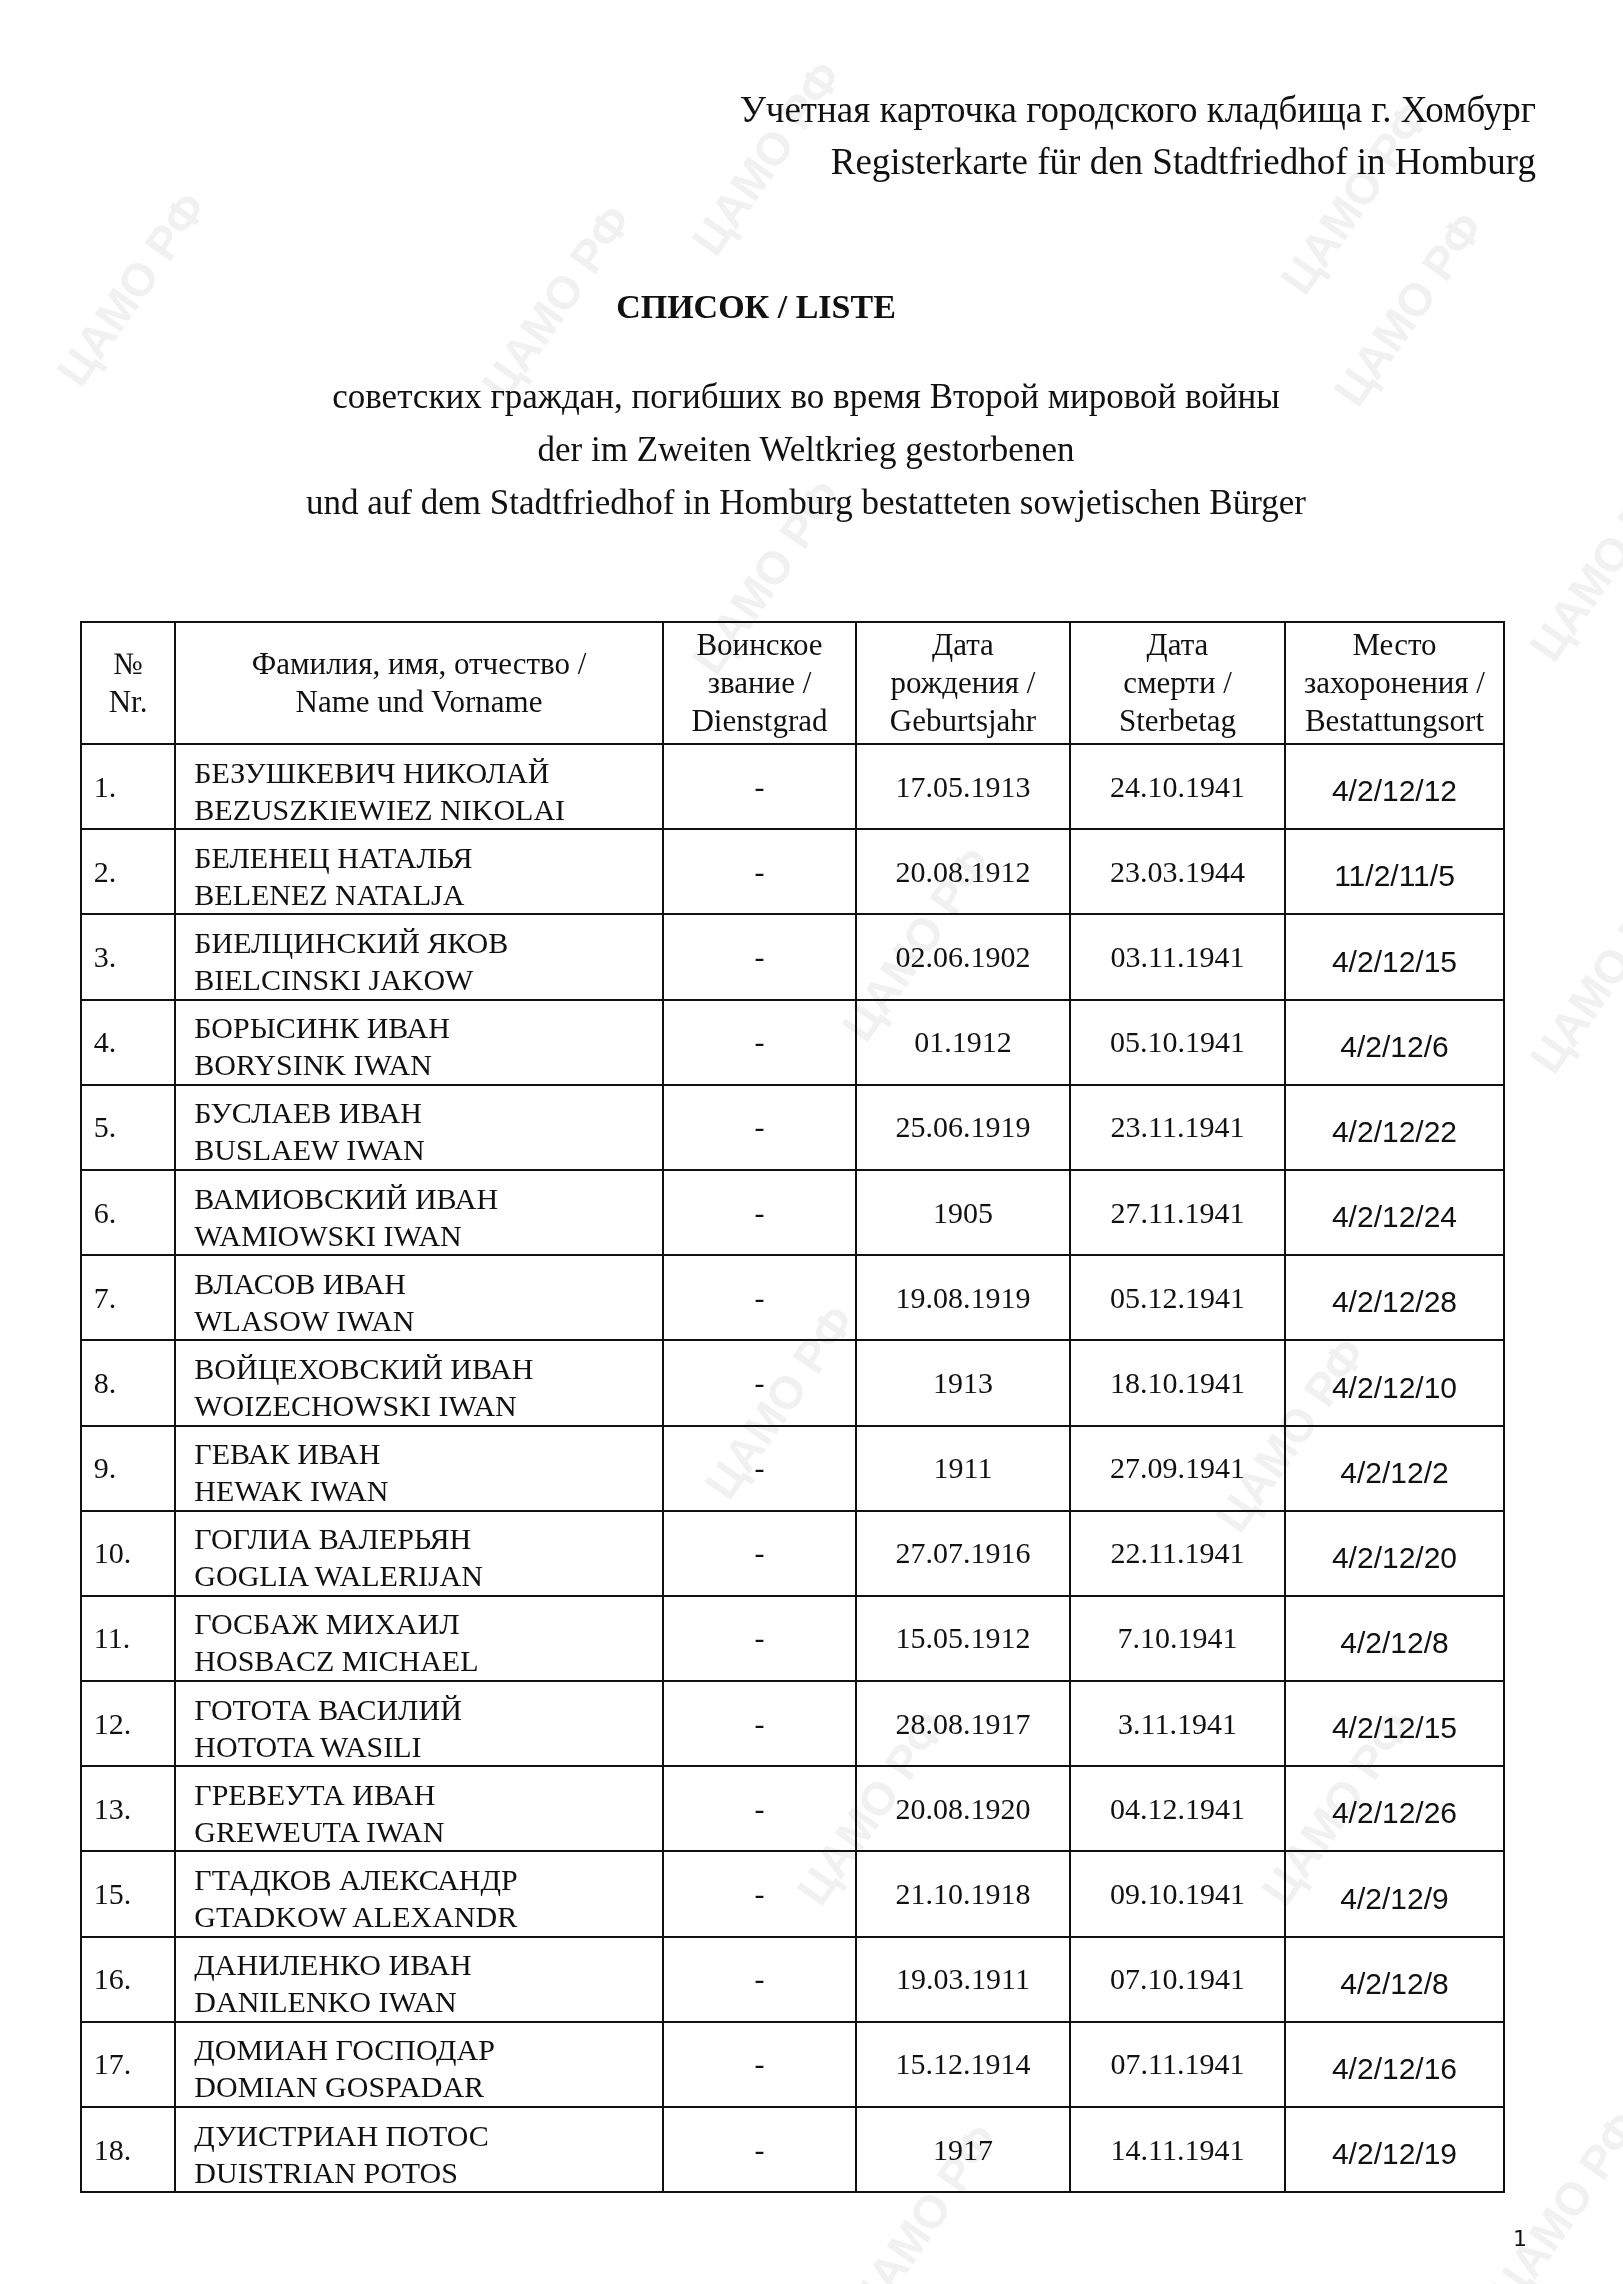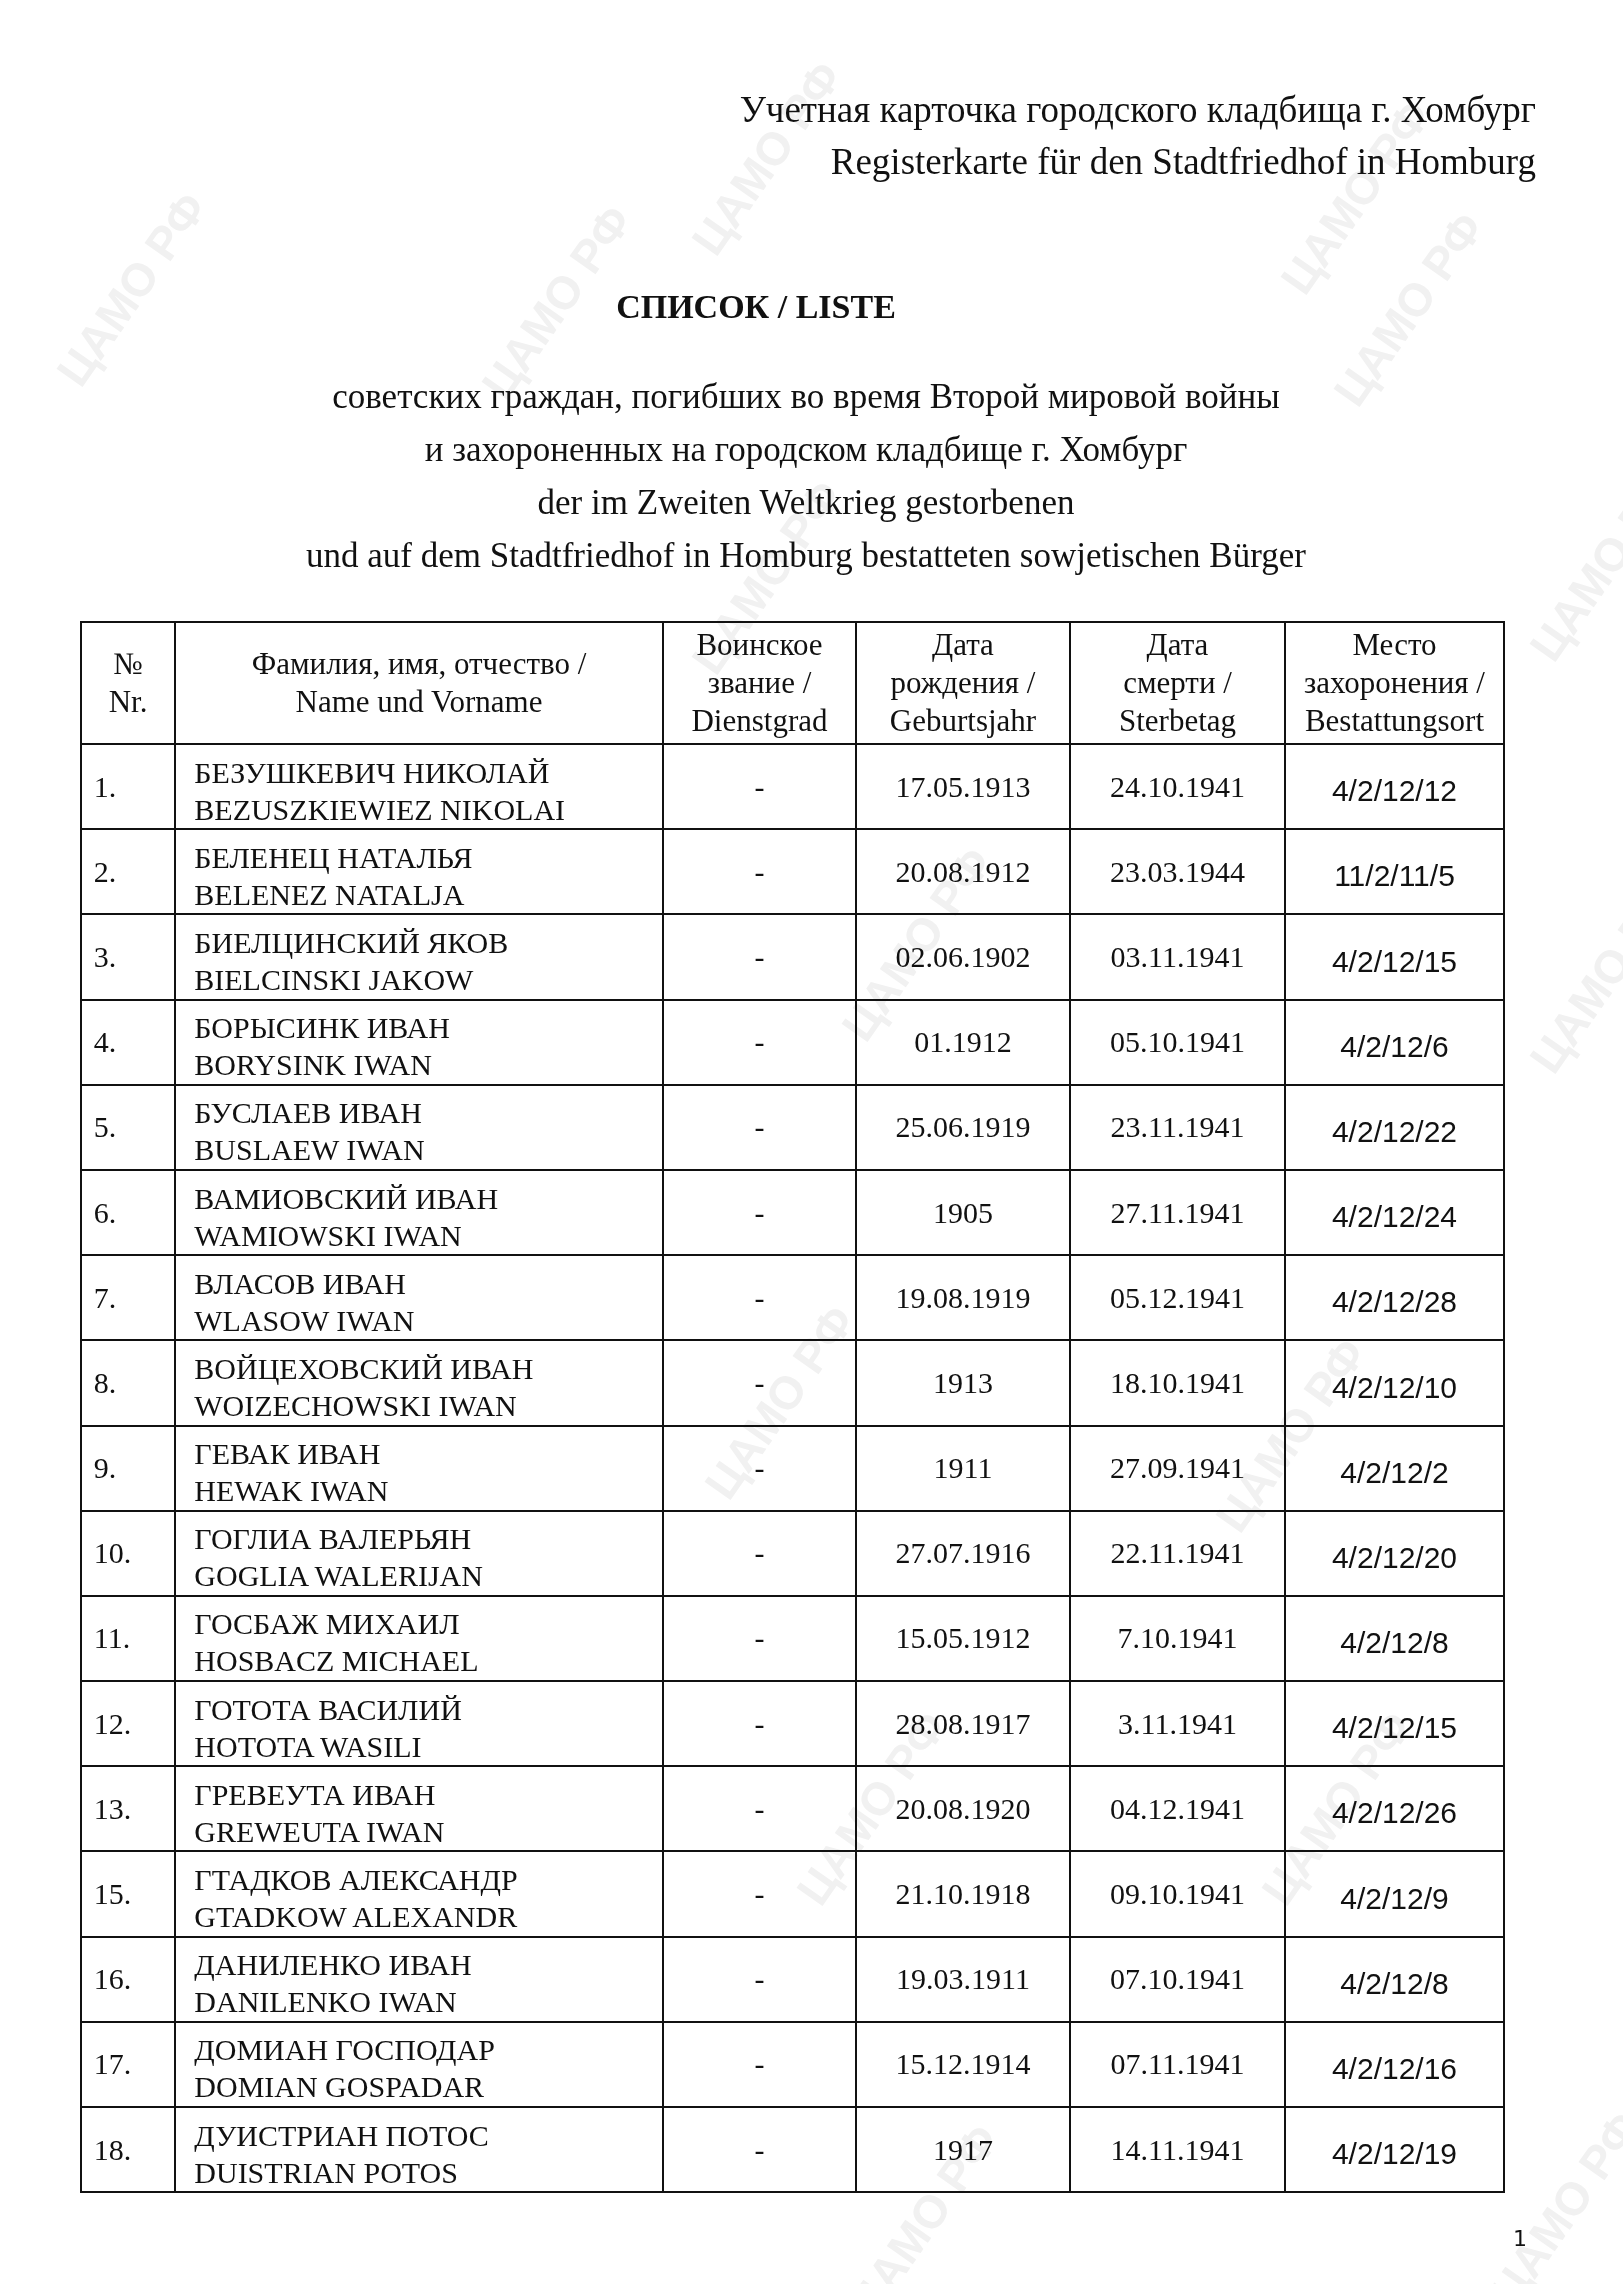--- a/index.html
+++ b/index.html
@@ -141,21 +141,20 @@
 
 <div class="card-title">
   <div>Учетная карточка городского кладбища г. Хомбург</div>
   <div>Registerkarte für den Stadtfriedhof in Homburg</div>
 </div>
 
 <div class="list-title">СПИСОК / LISTE</div>
 
 <div class="subtitle">
   <div>советских граждан, погибших во время Второй мировой войны</div>
-  <div>и захороненных на городском кладбище г. Хомбург</div>
   <div>der im Zweiten Weltkrieg gestorbenen</div>
   <div>und auf dem Stadtfriedhof in Homburg bestatteten sowjetischen Bürger</div>
 </div>
 
 <table class="register">
   <colgroup>
     <col style="width:94px">
     <col style="width:488px">
     <col style="width:193px">
     <col style="width:214px">

